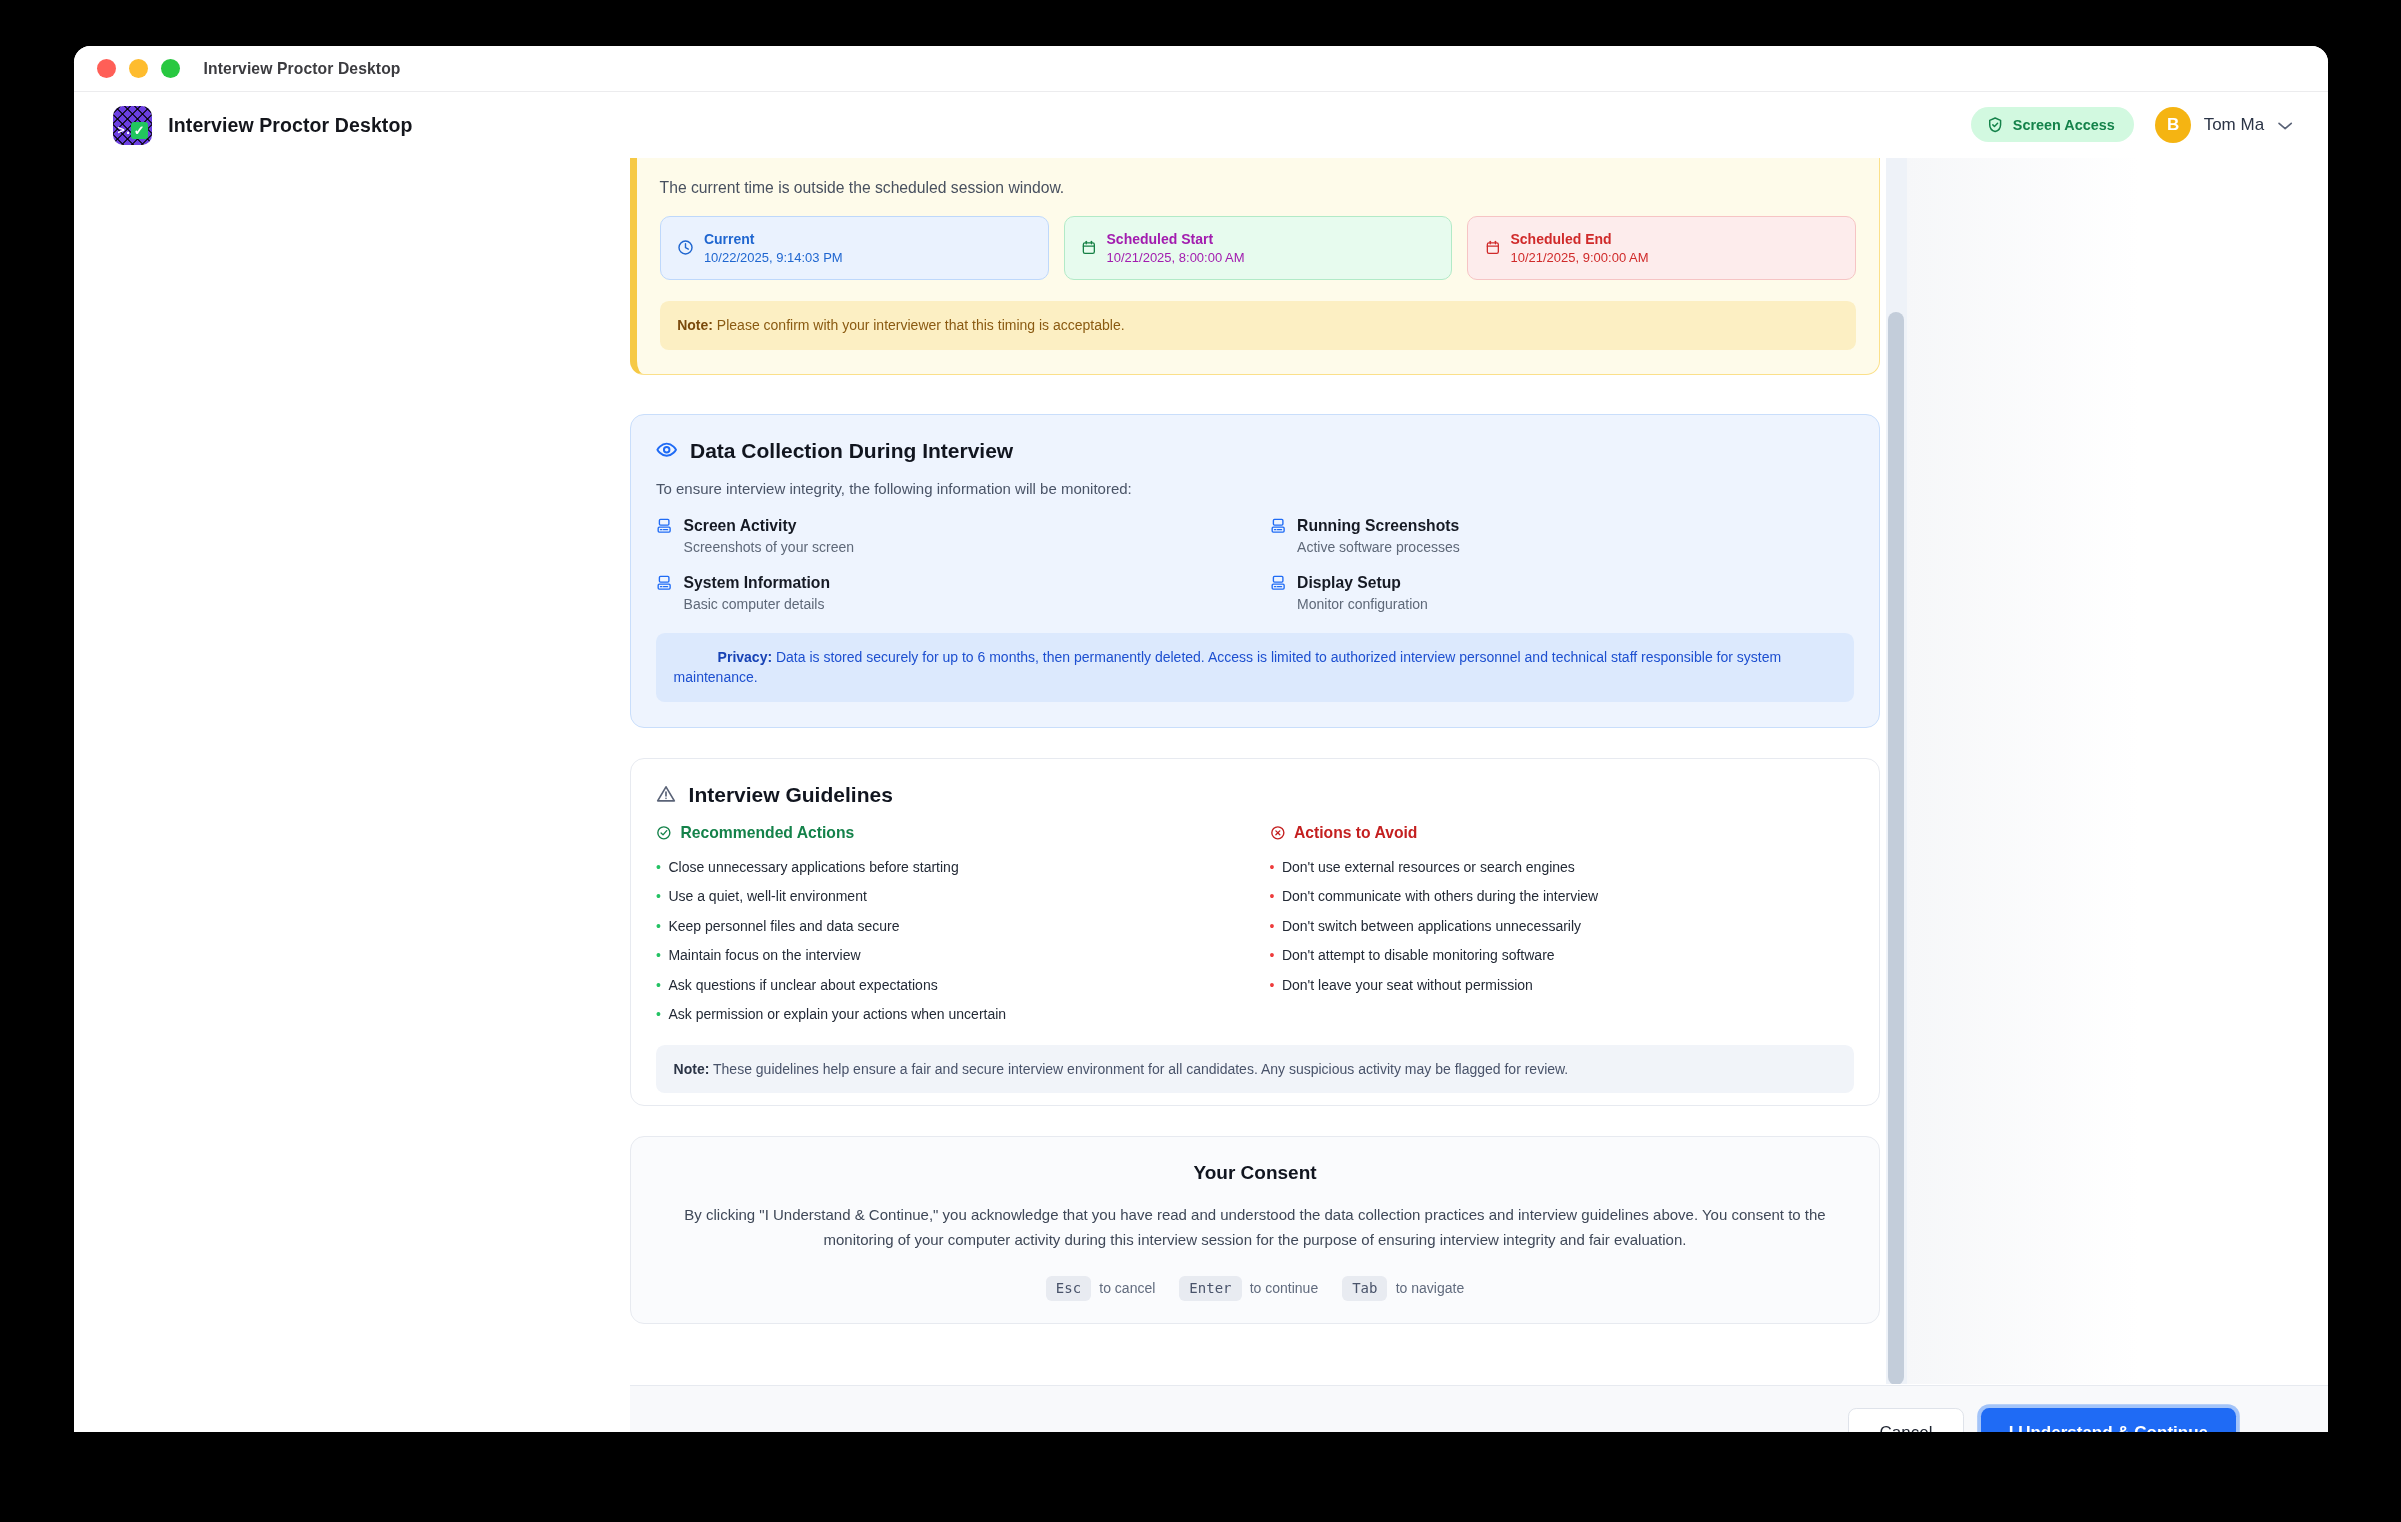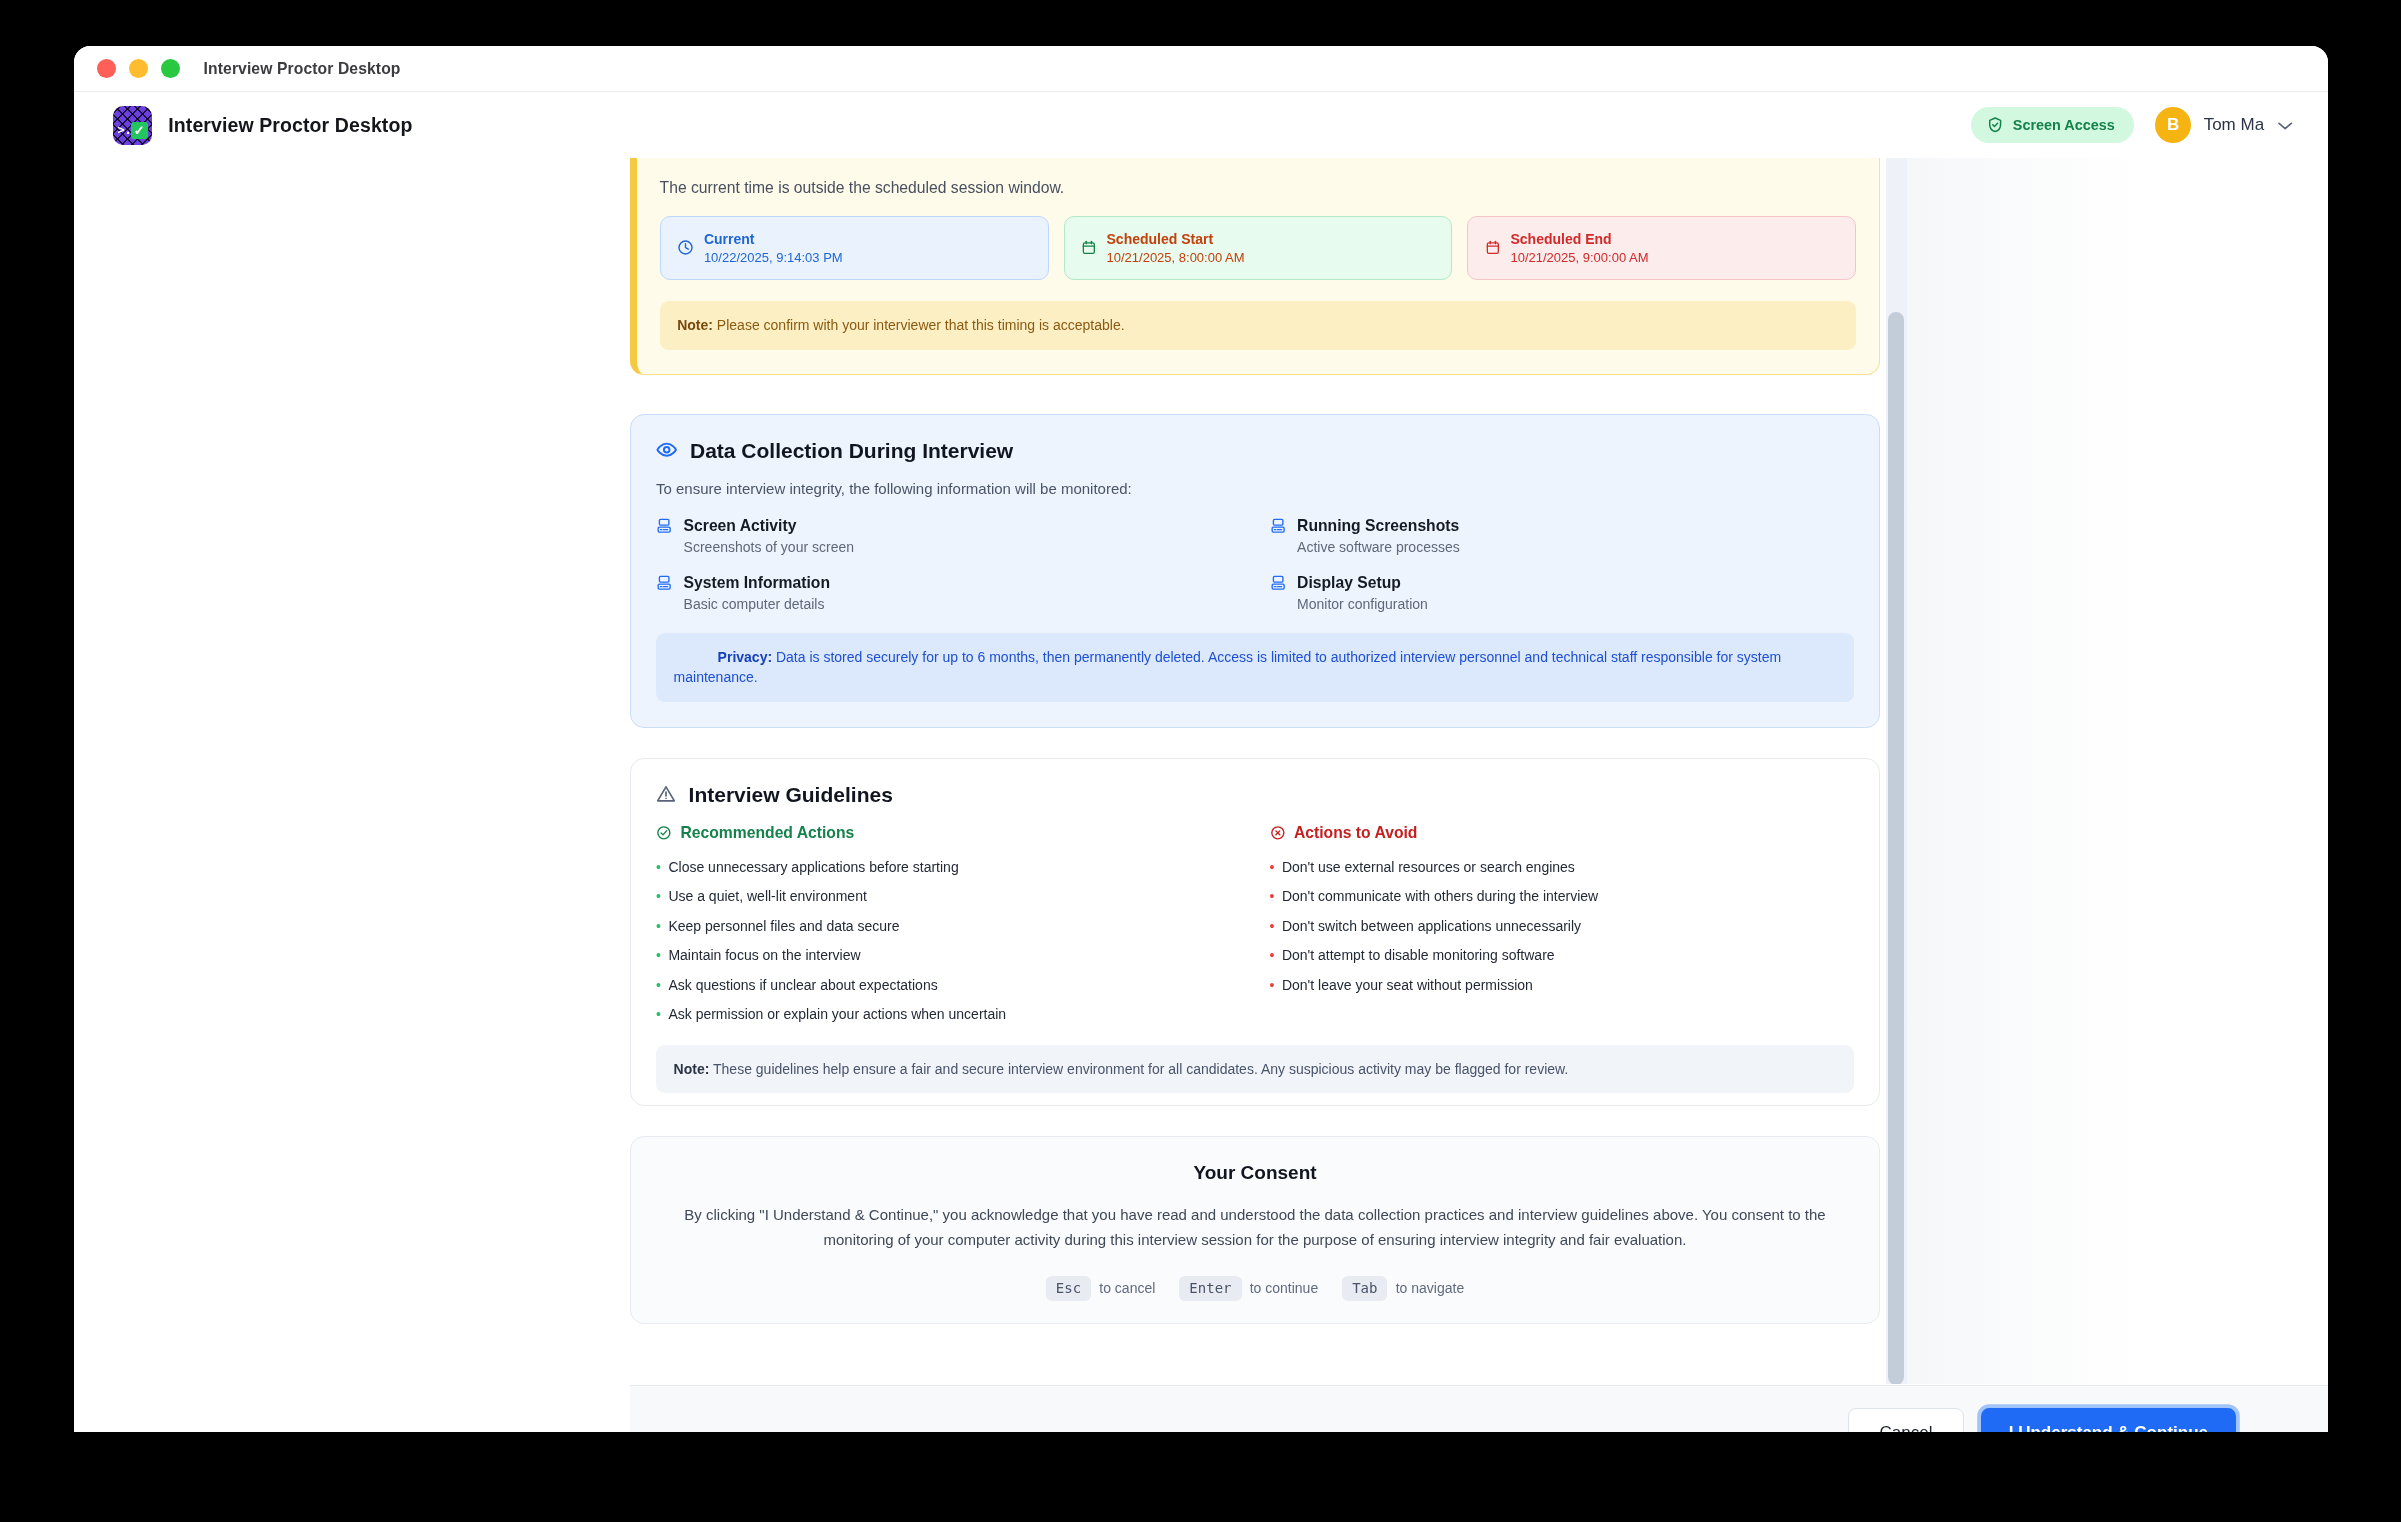--- a/index.html
+++ b/index.html
@@ -60,21 +60,21 @@
     font-family: "DejaVu Sans Mono", monospace; font-weight: bold;
   }
   #app-icon .check {
     position: absolute; right: 4.4px; bottom: 5.7px;
     width: 17px; height: 17px; border-radius: 3.1px;
     background: #22c55e; color: #ffffff;
     font-size: 13px; line-height: 17px; text-align: center; font-weight: bold;
   }
   #app-title { font-size: 19.5px; font-weight: bold; color: #14161c; letter-spacing: 0.1px; }
 
-  #appbar-right { margin-left: auto; display: flex; align-items: center; gap: 21.4px; }
+  #appbar-right { margin-left: auto; display: flex; align-items: flex-start; gap: 21.4px; }
   #screen-access {
     display: flex; align-items: center; gap: 9.4px;
     background: #d2f9e0; color: #14824a;
     border-radius: 627px; padding: 8.8px 19px 8.8px 16.3px;
     font-size: 14.4px; font-weight: bold;
   }
   #screen-access svg { display: block; }
   #user { display: flex; align-items: center; gap: 12.6px; }
   #avatar {
     width: 36px; height: 36px; border-radius: 50%;
@@ -132,21 +132,21 @@
     flex: 1; border-radius: 10px; padding: 14px 16.3px;
     display: flex; align-items: center; gap: 10px;
   }
   .time-box.current { background: #eaf2fe; border: 1.3px solid #bed8fb; }
   .time-box.start   { background: #e7fbee; border: 1.3px solid #b2eac7; }
   .time-box.end     { background: #fdecec; border: 1.3px solid #f6c4c4; }
   .time-box .tb-text { display: flex; flex-direction: column; gap: 2.5px; }
   .time-box .tb-label { font-size: 14px; font-weight: bold; }
   .time-box .tb-value { font-size: 13px; }
   .time-box.current .tb-label, .time-box.current .tb-value { color: #1f66d0; }
-  .time-box.start   .tb-label, .time-box.start   .tb-value { color: #c2410c; }
+  .time-box.start   .tb-label, .time-box.start   .tb-value { color: #a21caf; }
   .time-box.end     .tb-label, .time-box.end     .tb-value { color: #d02a2a; }
 
   .note {
     margin-top: 21.4px; border-radius: 8.8px;
     padding: 14px 17.6px; font-size: 14px; line-height: 1.45;
   }
   .note.amber { background: #fcefc3; color: #8a5a11; }
   .note.amber b { color: #7a4a0c; }
   .note.blue { background: #dce9fd; color: #1d4fd0; }
   .note.blue b { color: #1742b5; padding-left: 44px; }

